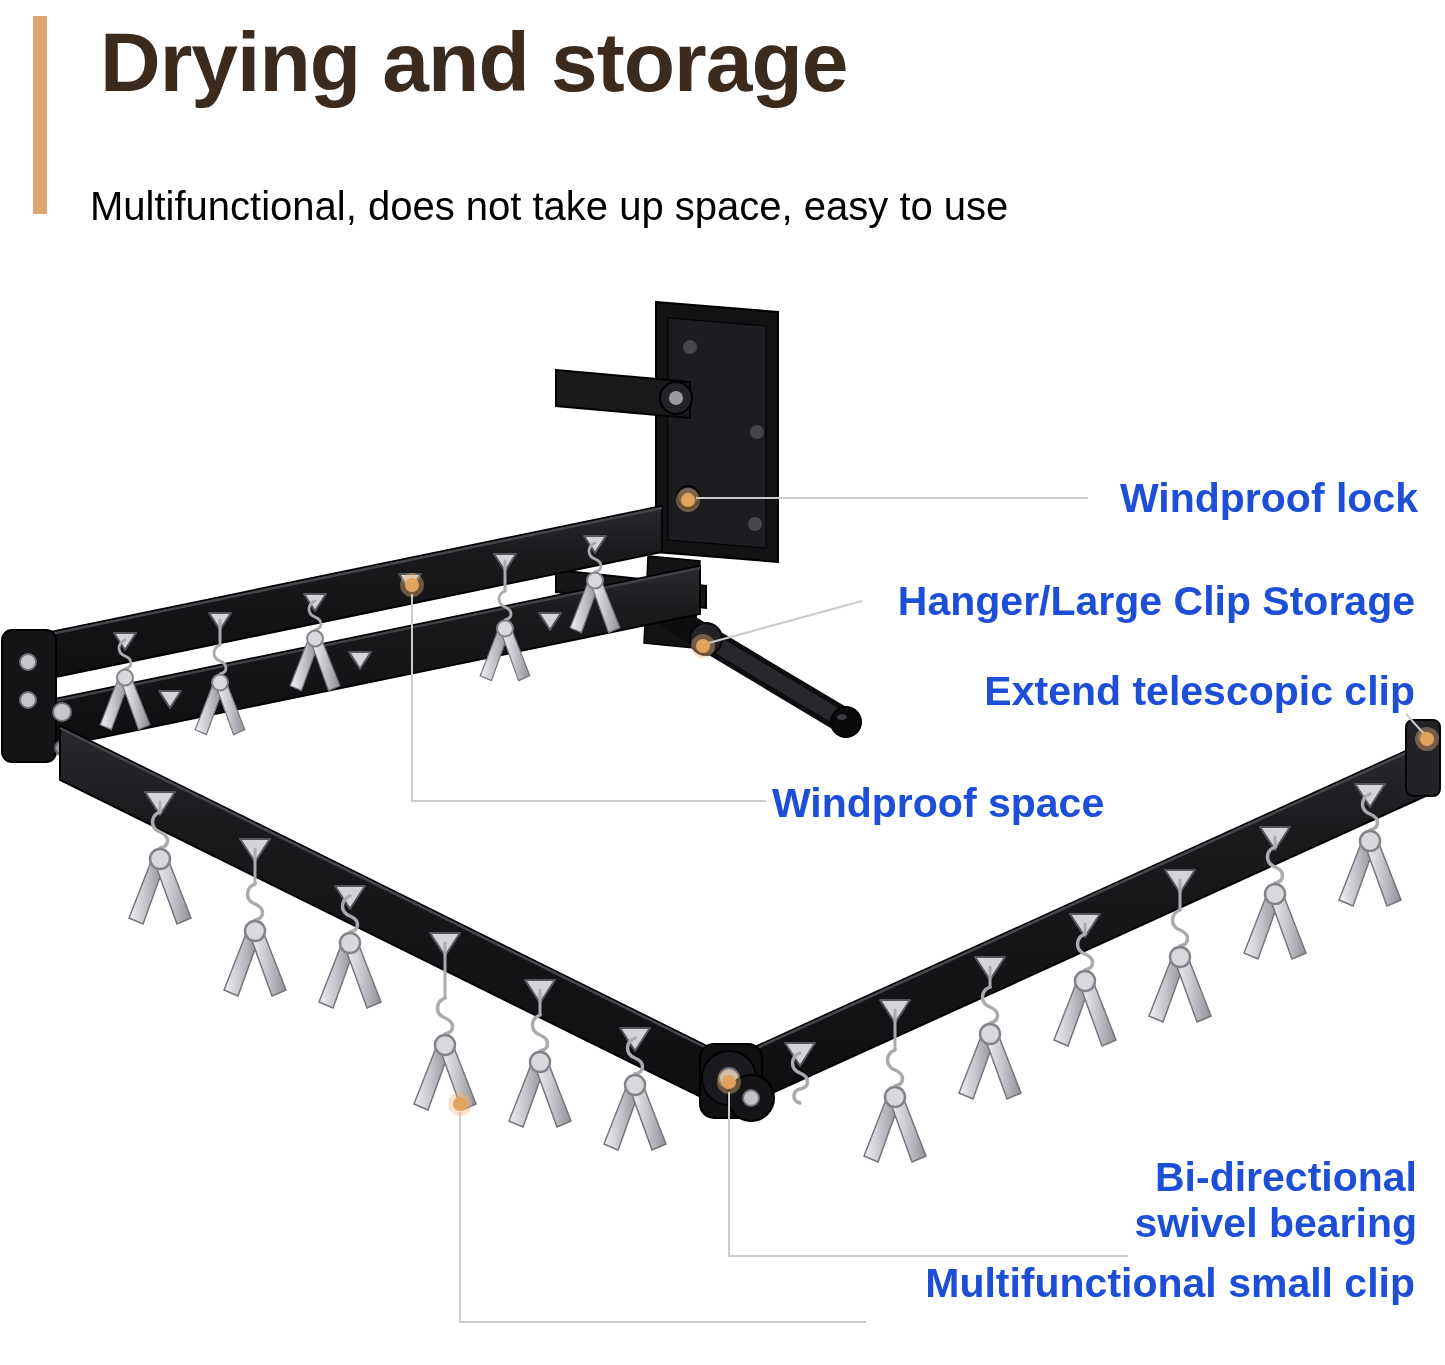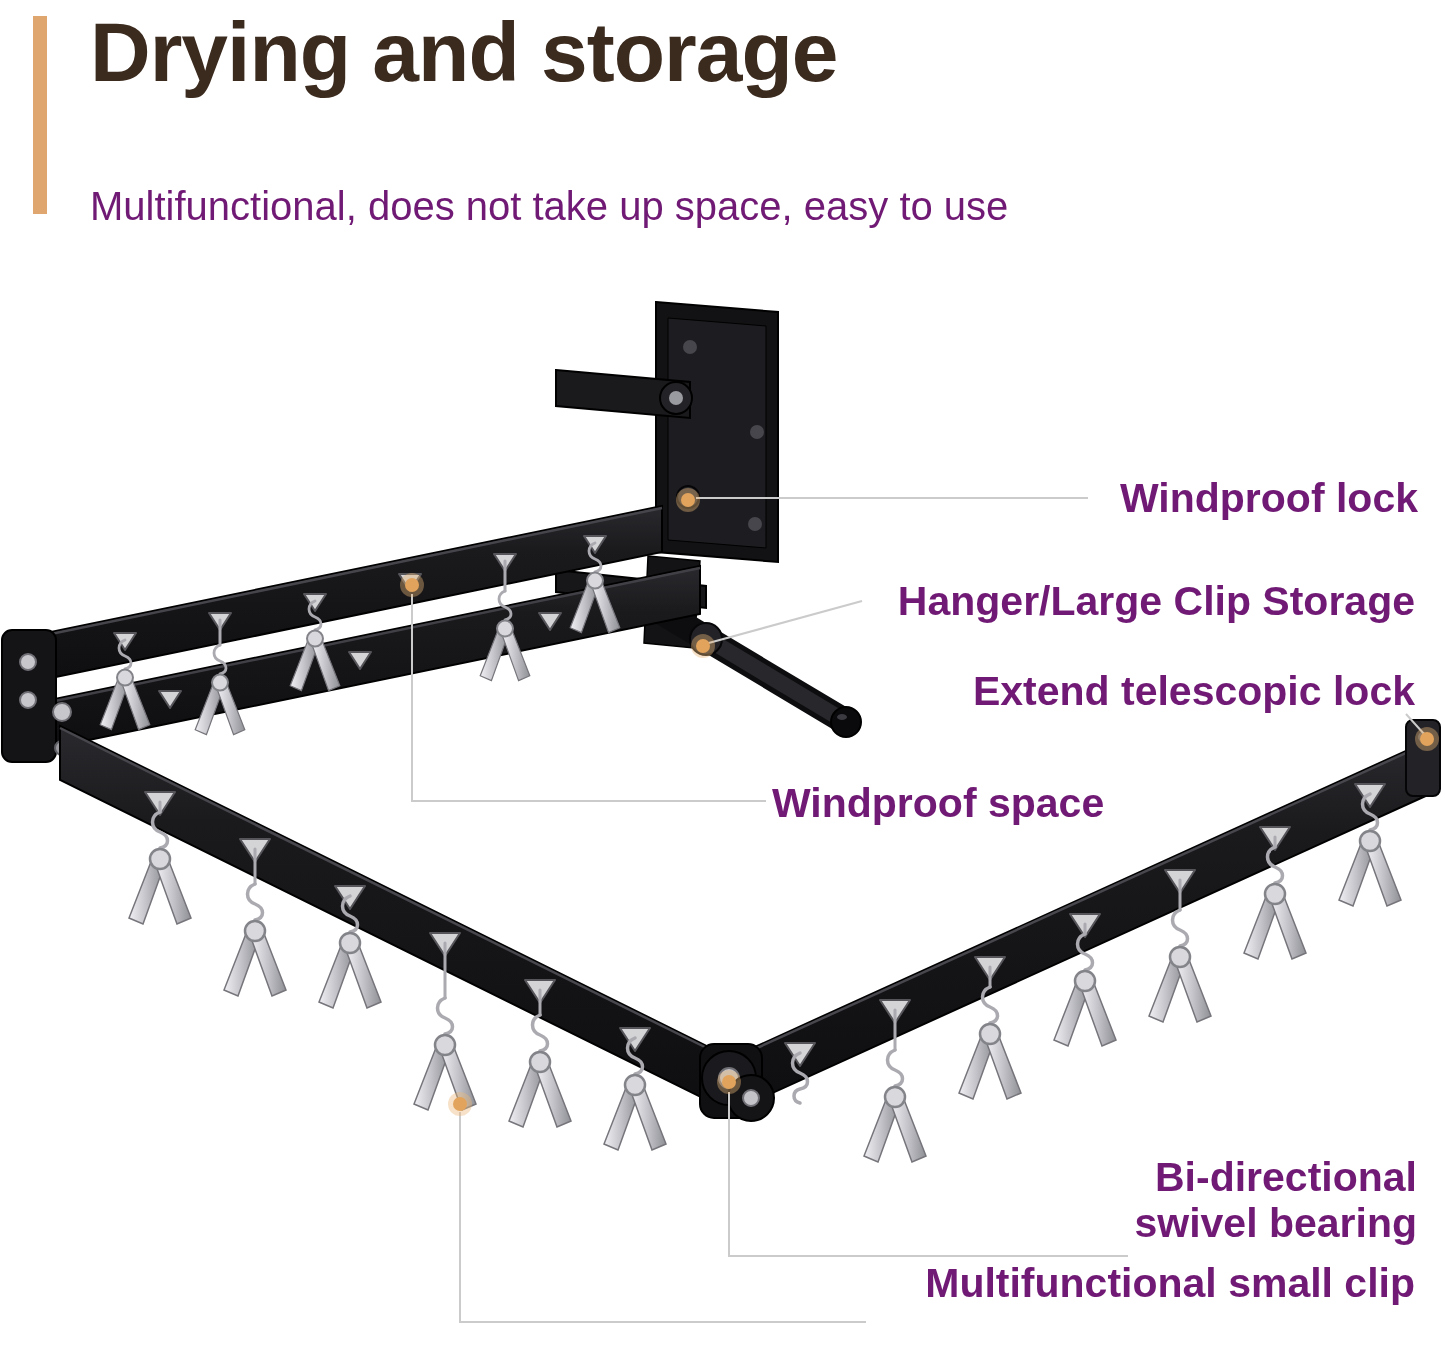--- a/index.html
+++ b/index.html
@@ -5,31 +5,31 @@
   html,body{margin:0;padding:0;}
   body{
     width:1445px;height:1365px;position:relative;background:#ffffff;
     font-family:"Liberation Sans", sans-serif;overflow:hidden;
   }
   .accent{
     position:absolute;left:33px;top:16px;width:14px;height:198px;
     background:#DFA76F;
   }
   .title{
-    position:absolute;left:88px;top:6px;margin:2px;
+    position:absolute;left:88px;top:6px;margin:12px;
     font-size:84px;font-weight:700;color:#3B2A1E;line-height:1.05;
     letter-spacing:-1px;
   }
   .subtitle{
     position:absolute;left:90px;top:184px;
-    font-size:40px;font-weight:400;color:#701a75;
+    font-size:40px;font-weight:400;color:#000000;
   }
   .layer{position:absolute;left:0;top:0;}
   .callout{
-    position:absolute;font-size:41px;font-weight:700;color:#701a75;
+    position:absolute;font-size:41px;font-weight:700;color:#1d4ed8;
     white-space:nowrap;
   }
   .callout.swivel{
     white-space:normal;text-align:right;width:330px;line-height:1.12;
   }
 </style>
 </head>
 <body>
 
 <header>
@@ -232,16 +232,16 @@
       </g>
     <g>
         <circle cx="460" cy="1104" r="12" fill="#ECB679" opacity="0.4"></circle>
         <circle cx="460" cy="1104" r="7" fill="#E2A45C"></circle>
       </g>
   </g>
 </svg>
 
 <div class="callout" style="top:475px; right:27px;">Windproof lock</div>
 <div class="callout" style="top:578px; right:30px;">Hanger/Large Clip Storage</div>
-<div class="callout" style="top:668px; right:30px;">Extend telescopic lock</div>
+<div class="callout" style="top:668px; right:30px;">Extend telescopic clip</div>
 <div class="callout" style="top:780px; left:772px;">Windproof space</div>
 <div class="callout swivel" style="top:1155px; right:28px;">Bi-directional swivel bearing</div>
 <div class="callout" style="top:1260px; right:30px;">Multifunctional small clip</div>
 
 </body></html>

